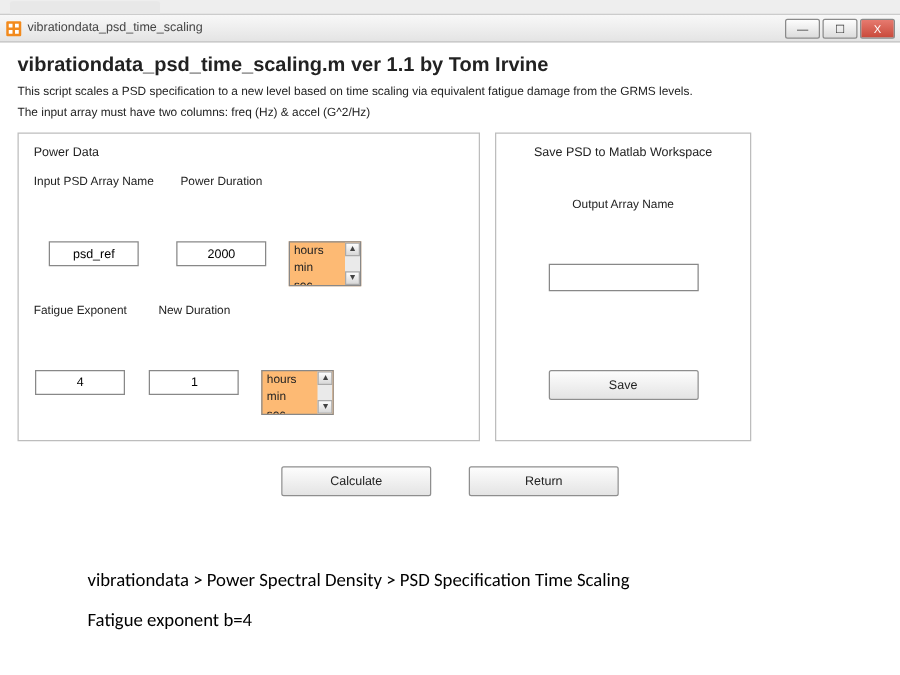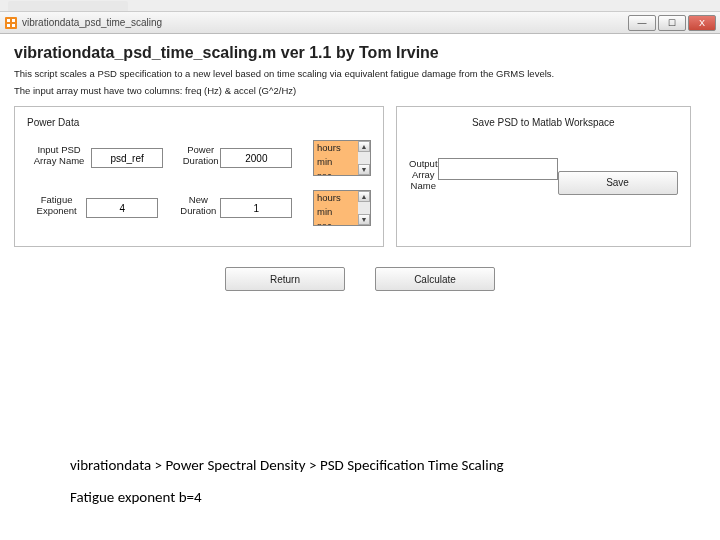--- a/index.html
+++ b/index.html
@@ -80,21 +80,21 @@
   .panel-header {
     font-size: 10px;
     color: #222;
     margin-bottom: 12px;
   }
   .row {
     display: flex;
     gap: 18px;
     margin-bottom: 6px;
   }
-  .col { display: flex; flex-direction: row; align-items: center; }
+  .col { display: flex; flex-direction: column; align-items: center; gap: 35px; }
   .field-label {
     font-size: 9.5px;
     color: #222;
     text-align: center;
     margin-bottom: 6px;
     min-height: 12px;
   }
   .txt-input {
     width: 72px; height: 20px;
     border: 1px solid #888;
@@ -234,21 +234,21 @@
       <div class="col" style="align-items:center;">
         <div class="field-label" style="margin-top:18px;">Output Array Name</div>
         <input class="txt-input wide" value="" style="">
         <div class="button save">Save</div>
       </div>
     </div>
 
   </div>
 
   <div class="bottom-buttons">
+    <div class="button">Calculate</div>
     <div class="button">Return</div>
-    <div class="button">Calculate</div>
   </div>
 </div>
 
 <div class="caption-block">
   <div class="caption-line1">vibrationdata &gt; Power Spectral Density &gt; PSD Specification Time Scaling</div>
   <div class="caption-line2">Fatigue exponent b=4</div>
 </div>
 
 </body></html>

